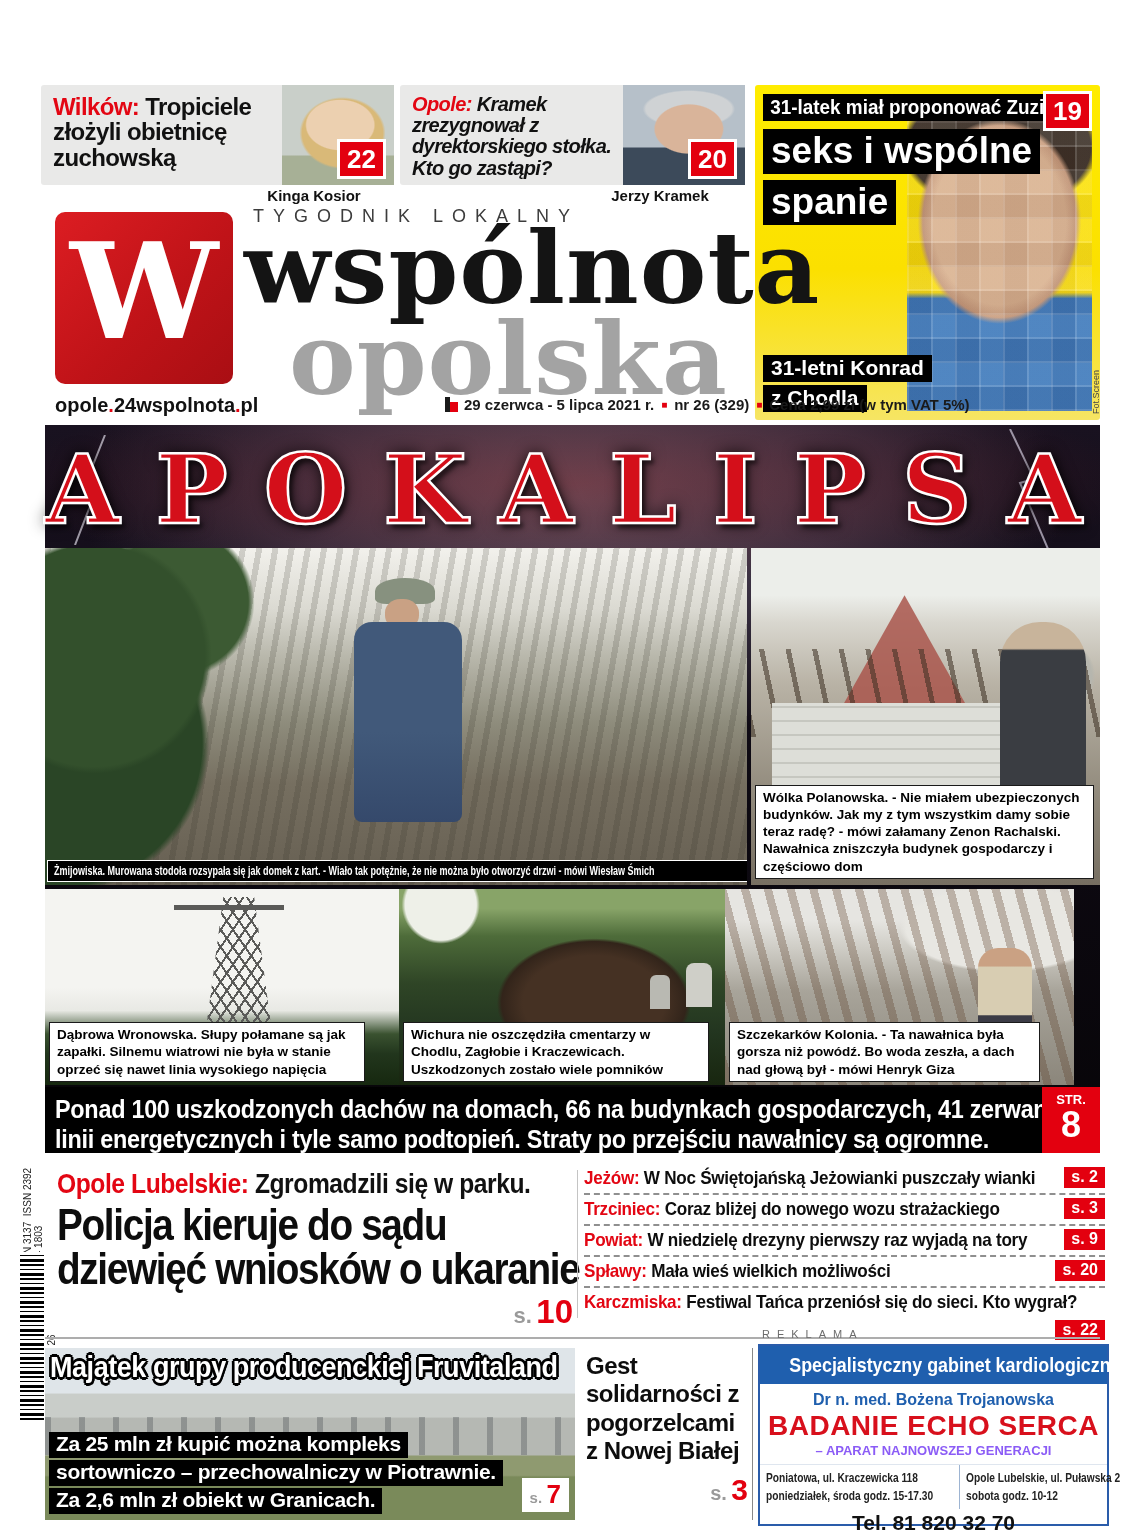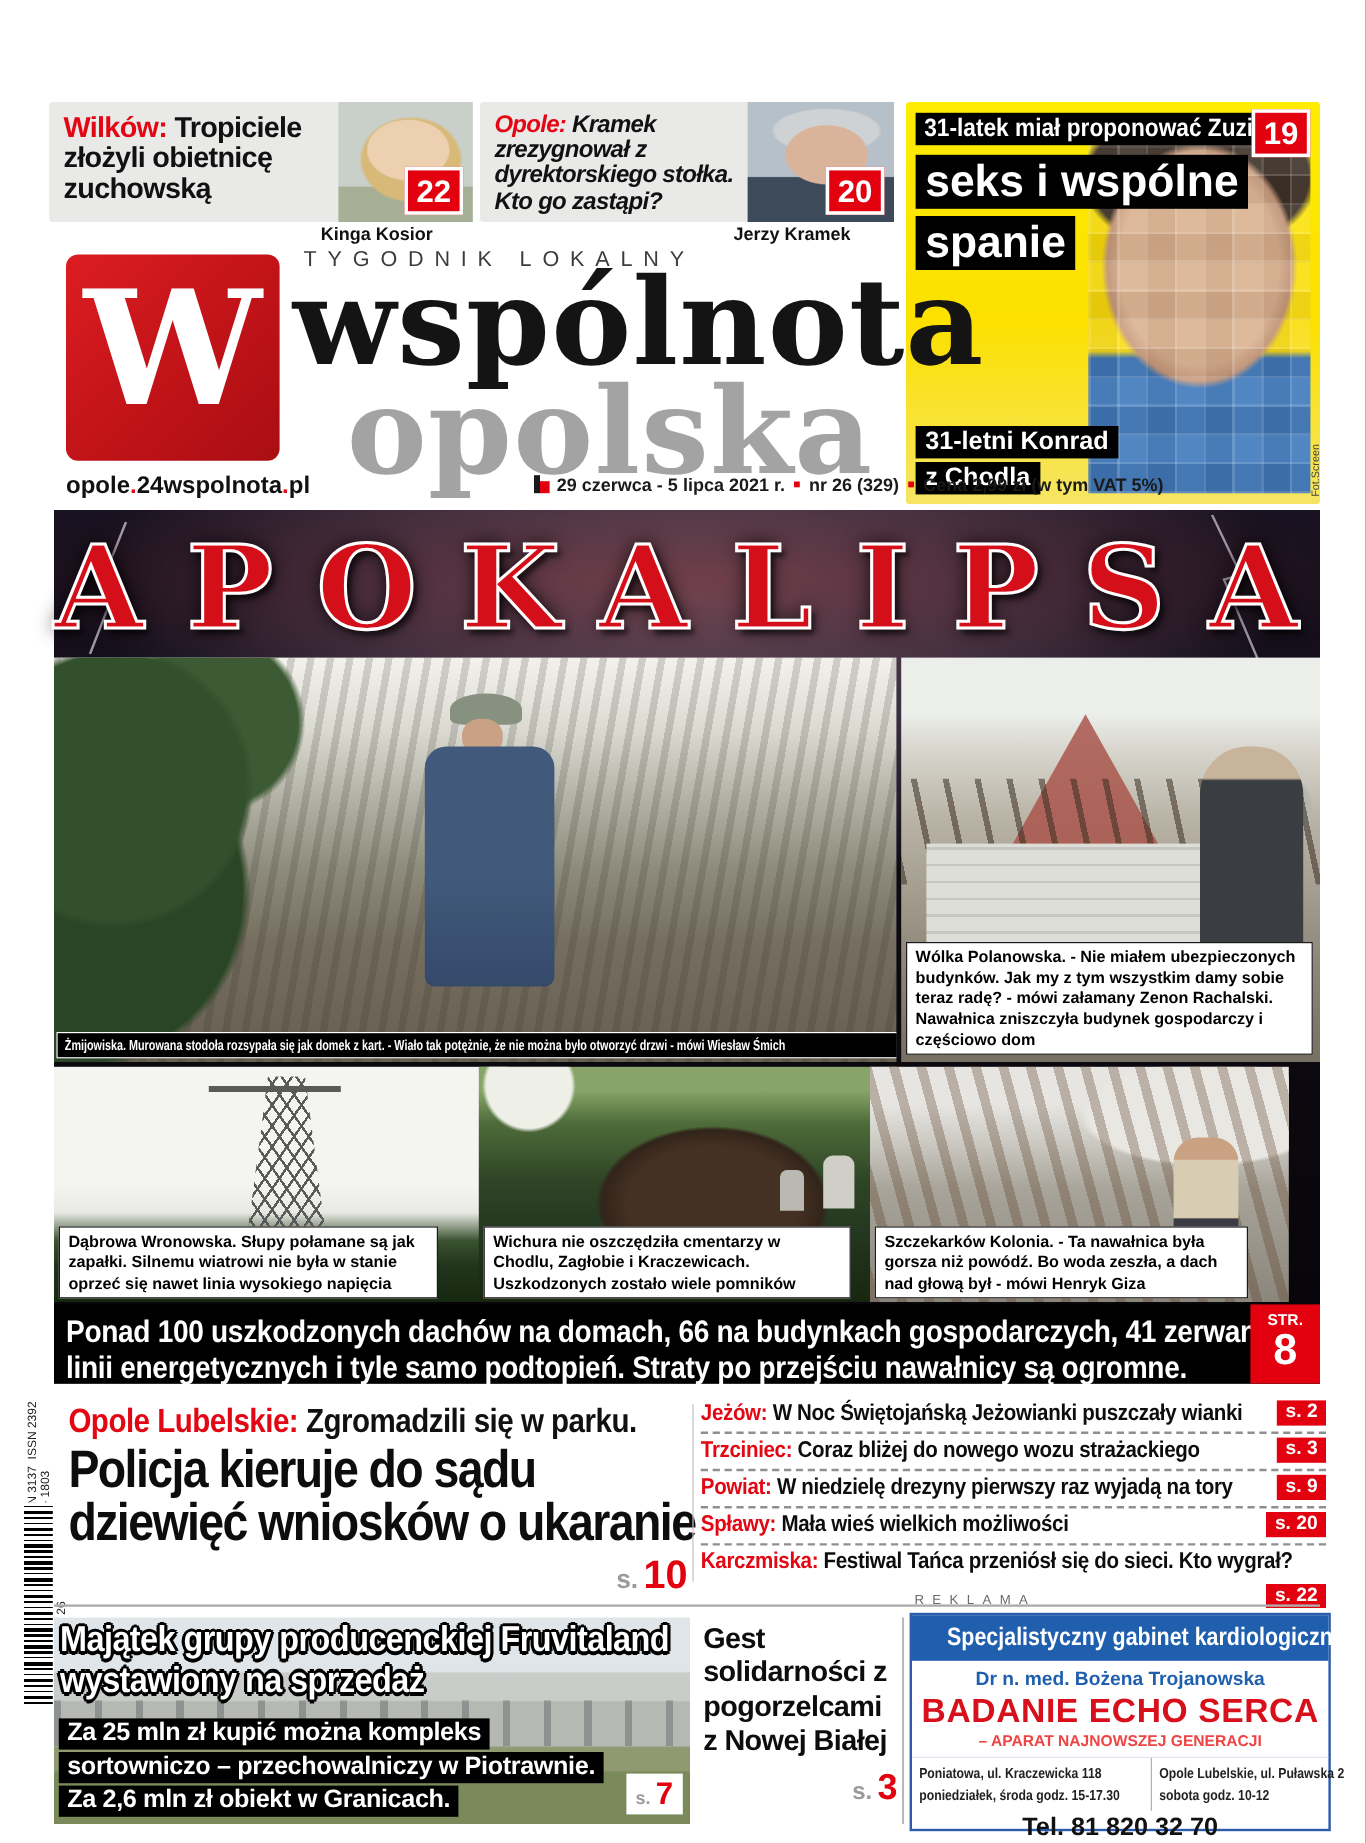--- a/index.html
+++ b/index.html
@@ -128,21 +128,21 @@
       text-shadow:-2px -2px 0 #000,2px -2px 0 #000,-2px 2px 0 #000,2px 2px 0 #000,0 3px 0 #000,3px 0 0 #000,-3px 0 0 #000,0 -3px 0 #000;}
   .prop-sub div{margin-bottom:2px;}
   .prop-sub .strip{font-size:21px;letter-spacing:-.3px;padding:0 7px 2px;}
   .s7box{position:absolute;right:6px;bottom:8px;background:#fff;padding:1px 8px 2px;z-index:3;}
   .solid-h{font-size:24px;font-weight:bold;letter-spacing:-.5px;line-height:1.18;color:#0d0d0d;}
   .reklama{font-size:11px;letter-spacing:7px;color:#6b6b6b;}
   .adbox{border:2px solid #2a5caa;background:#fff;}
   .ad-head{background:#1f5fae;color:#fff;font-weight:bold;font-size:21px;height:38px;line-height:38px;text-align:center;}
   .ad-doc{color:#1f5fae;font-weight:bold;font-size:16px;text-align:center;margin-top:7px;}
   .ad-serv{color:#d8101c;font-weight:bold;font-size:28px;text-align:center;margin-top:1px;letter-spacing:.5px;}
-  .ad-sub{color:#ef4444;font-weight:bold;font-size:13px;text-align:center;margin-top:1px;}
+  .ad-sub{color:#8b5cf6;font-weight:bold;font-size:13px;text-align:center;margin-top:1px;}
   .ad-addr{display:flex;margin-top:6px;border-top:1px solid #dfe6ef;}
   .ad-col{padding:4px 6px;font-size:12px;font-weight:bold;color:#222;line-height:1.5;}
   .ad-col.c1{width:54%;border-right:1px solid #9db4d2;}
   .ad-col.c2{width:46%;}
   .addr-line{display:block;white-space:nowrap;transform:scaleX(.85);transform-origin:0 50%;}
   .ad-tel{font-size:21px;font-weight:bold;color:#111;text-align:center;margin-top:2px;}
   .barcode{background:repeating-linear-gradient(0deg,#000 0 2px,#fff 2px 4px,#000 4px 7px,#fff 7px 10px,#000 10px 11px,#fff 11px 14px);}
   .code-txt{font-size:10px;color:#222;font-weight:500;}
 </style>
 </head>
@@ -293,21 +293,20 @@
     <div style="text-align:right;margin-top:4px;">
       <span class="news-pg-free">s. 22</span>
     </div>
   </div>
 
   <div class="abs divider" style="left:45px;top:1337px;width:1055px;height:2px;"></div>
 
   <div class="abs property" style="left:45px;top:1348px;width:530px;height:172px;">
     <div class="abs" style="left:5px;top:2px;z-index:2;">
       <div class="prop-h nw"><span class="cx cx90 nw">Majątek grupy producenckiej Fruvitaland</span></div>
-      <div class="prop-h nw"><span class="cx cx90 nw">wystawiony na sprzedaż</span></div>
     </div>
     <div class="abs prop-sub" style="left:4px;bottom:4px;z-index:2;">
       <div><span class="strip nw">Za 25 mln zł kupić można kompleks</span></div>
       <div><span class="strip nw">sortowniczo – przechowalniczy w Piotrawnie.</span></div>
       <div><span class="strip nw">Za 2,6 mln zł obiekt w Granicach.</span></div>
     </div>
     <div class="s7box"><span class="pg-s" style="font-size:15px;">s.</span> <span class="pg-n" style="font-size:26px;">7</span></div>
   </div>
 
   <div class="abs" style="left:586px;top:1352px;width:162px;">

